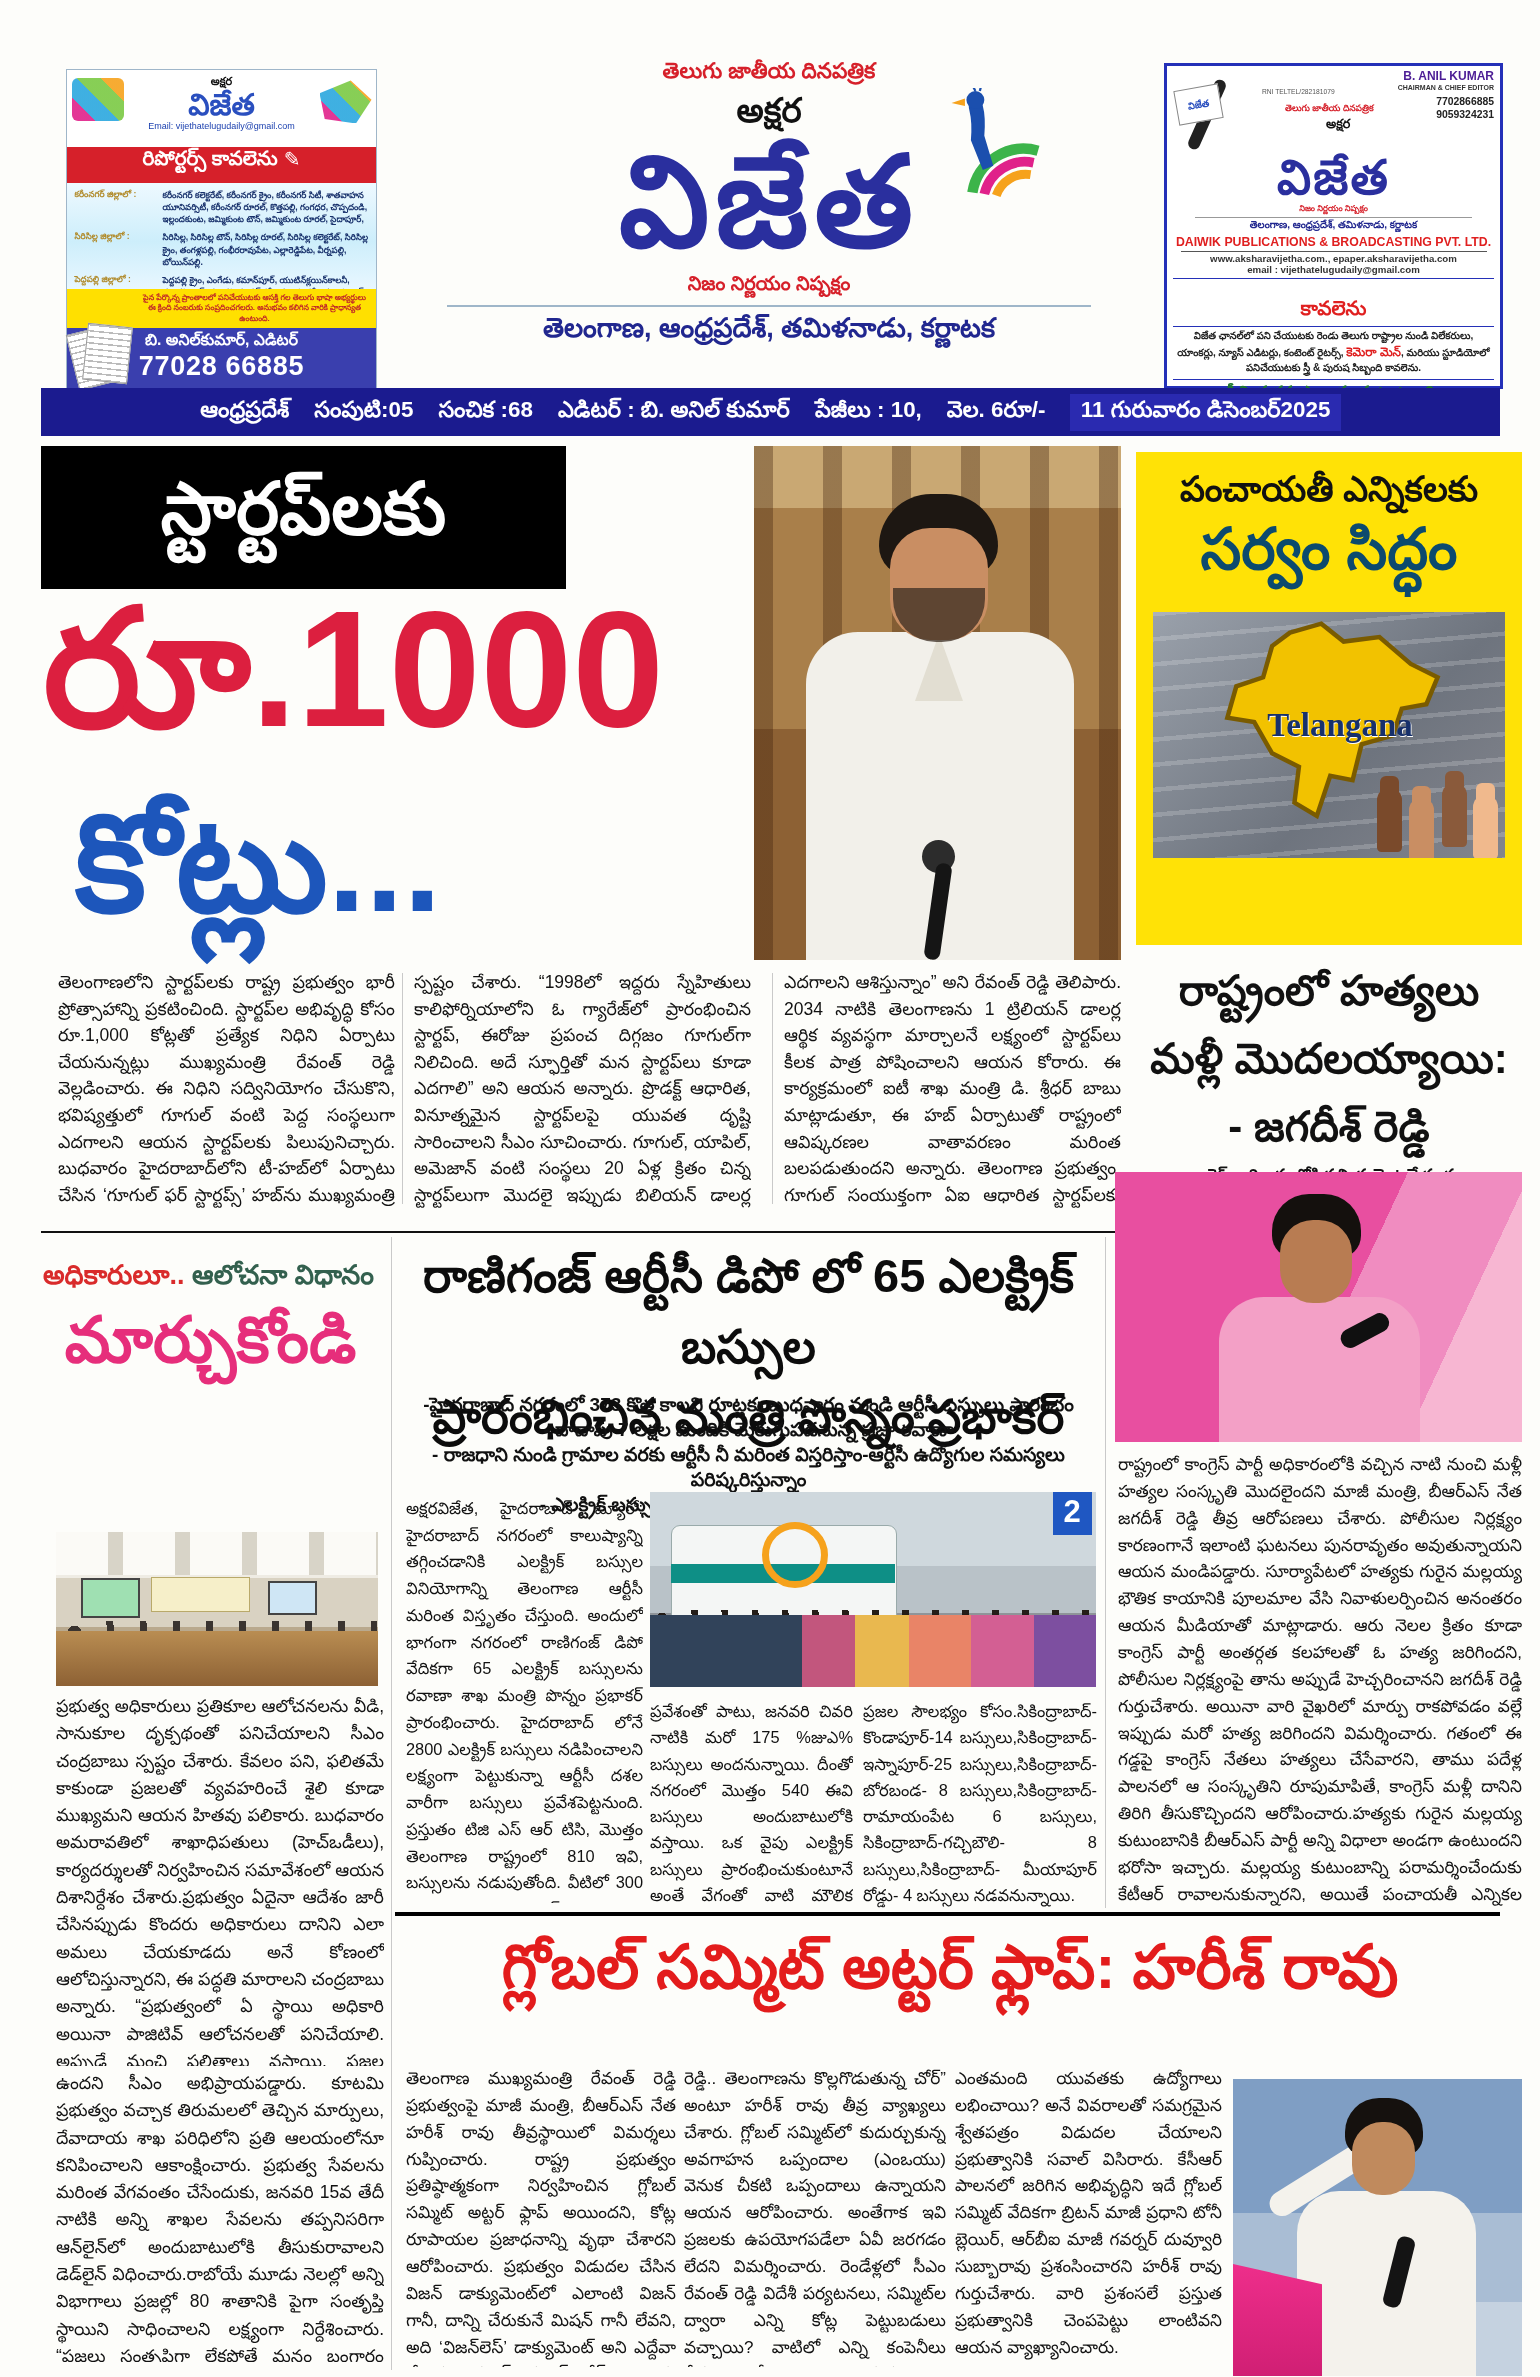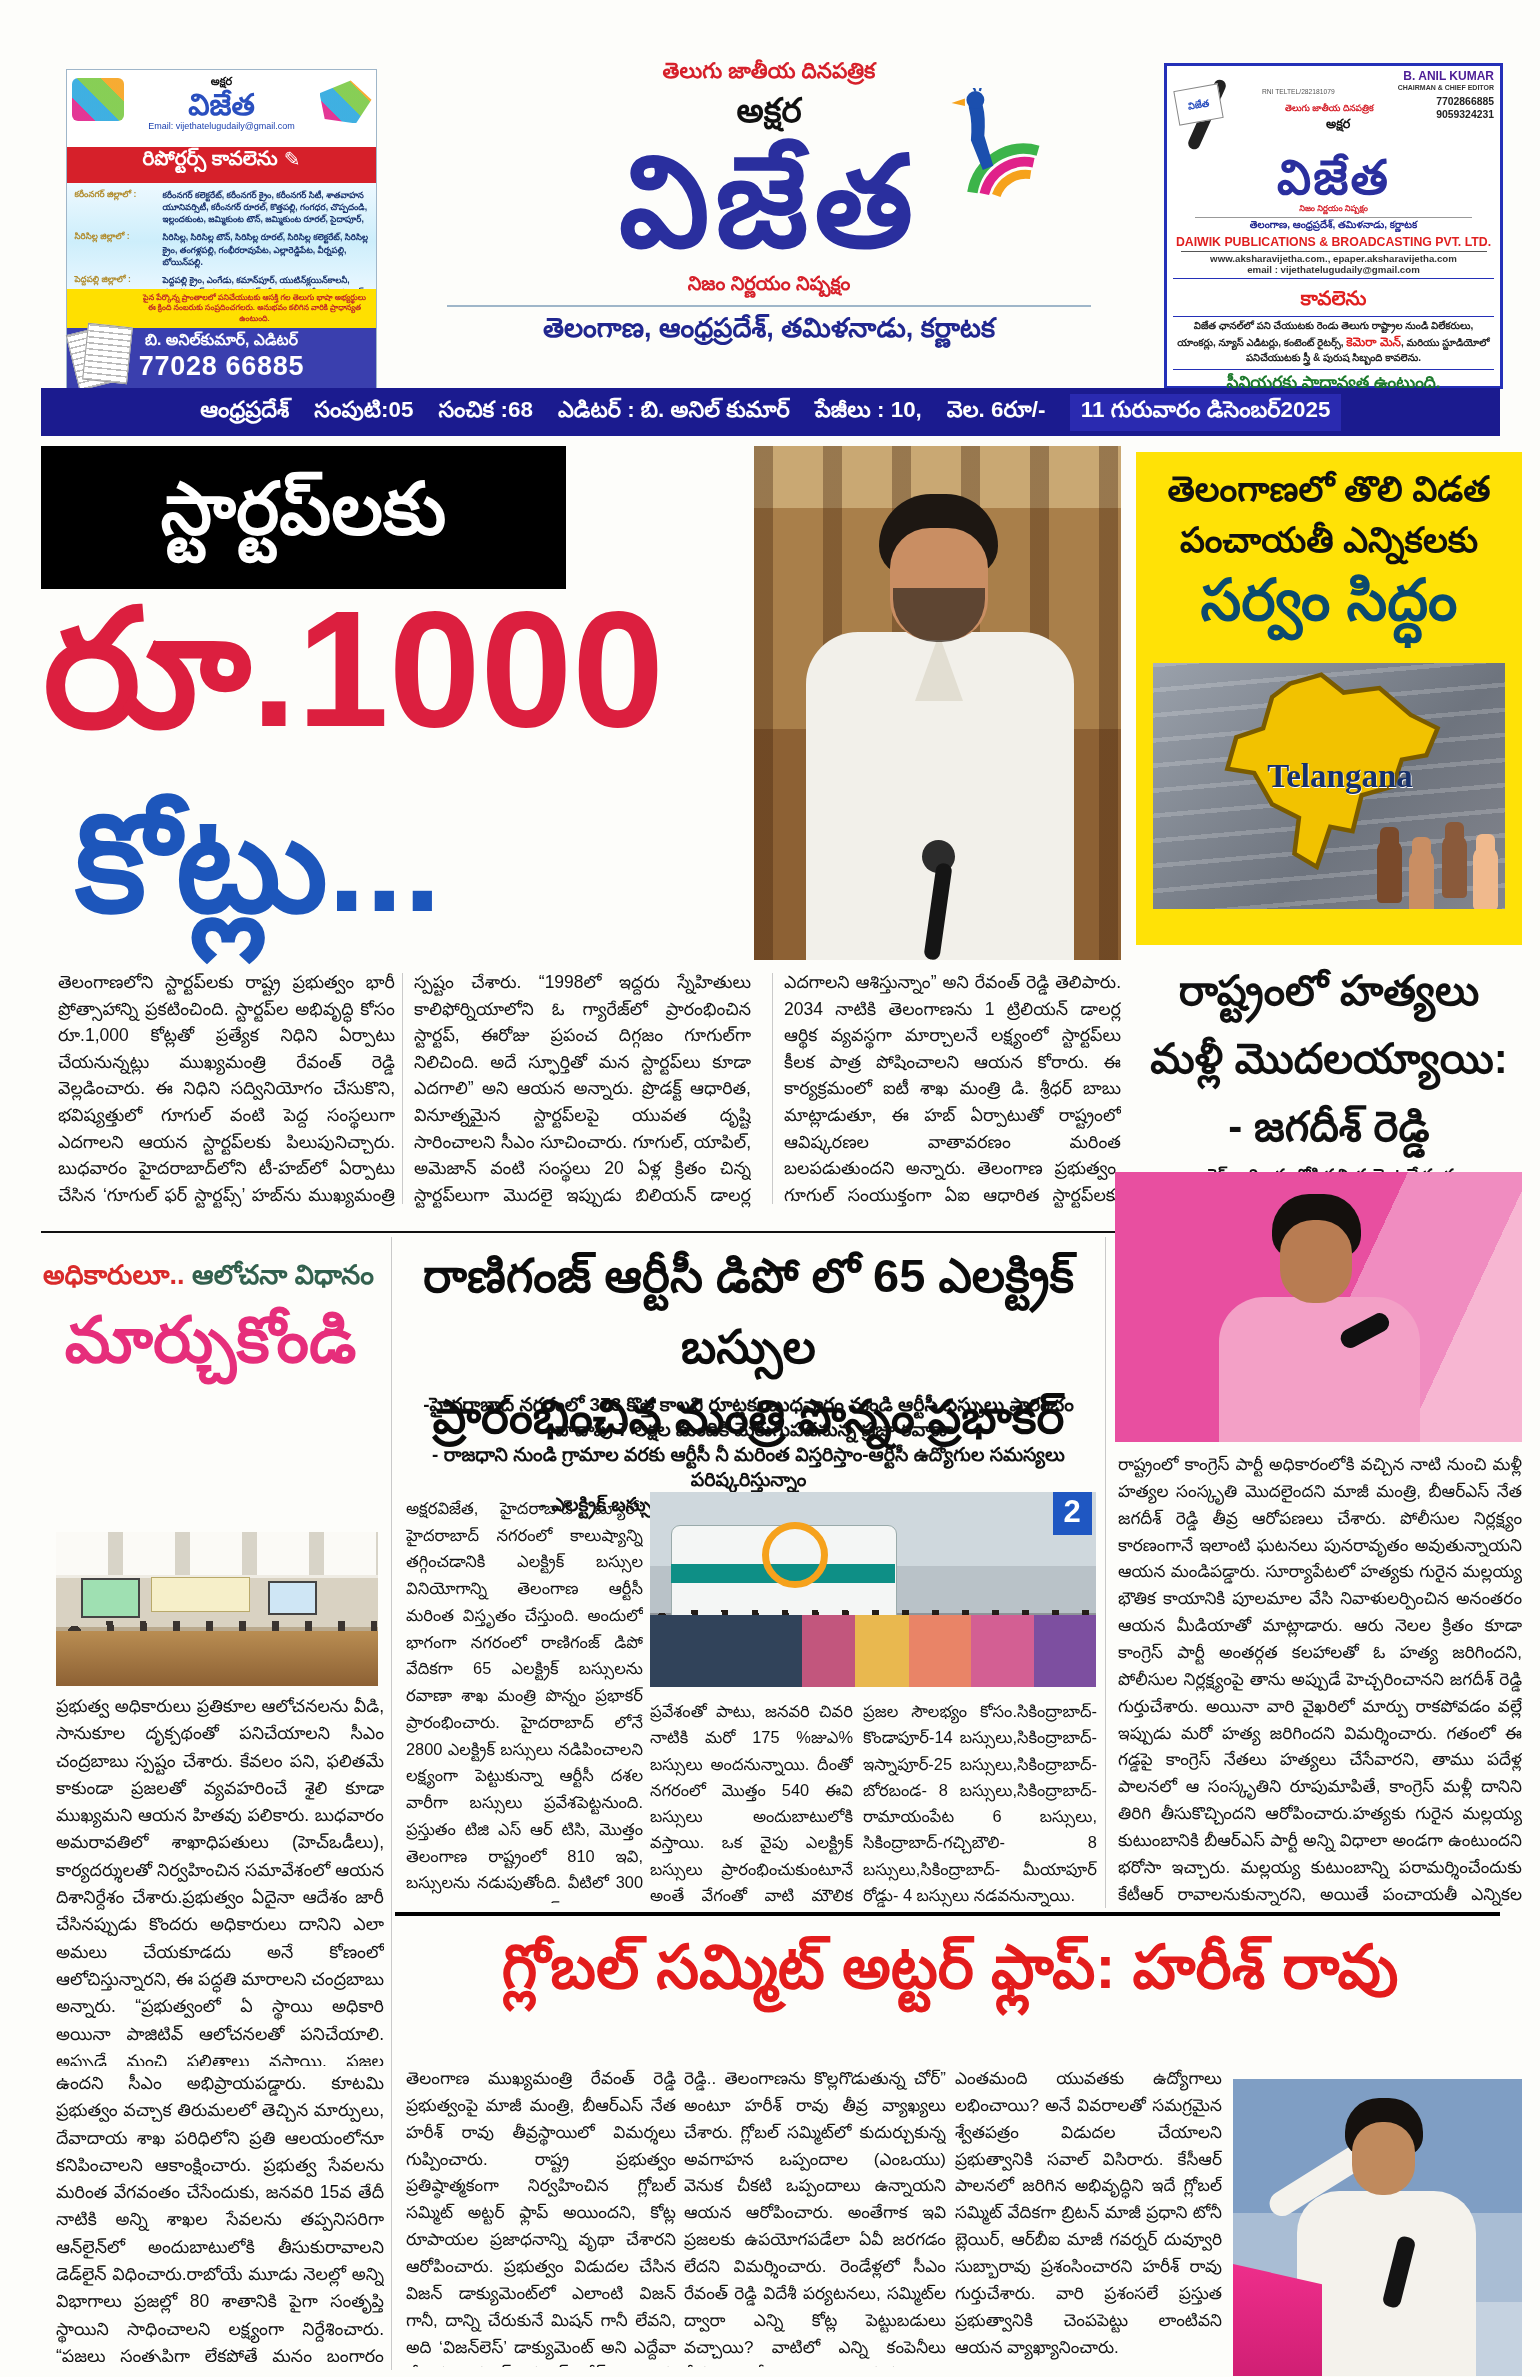--- a/index.html
+++ b/index.html
@@ -60,21 +60,21 @@
   .ra-mic .tag{position:absolute;left:0;top:13.4px;width:43px;height:33px;background:#fff;border:0.7px solid #888;transform:rotate(-10deg);
                font-size:9.7px;font-weight:900;color:#2a4fbf;line-height:33px;}
   .ra-tagline{position:absolute;left:112px;top:34px;font-size:9px;font-weight:bold;color:#d6202a;}
   .ra-prefix{position:absolute;left:153px;top:48px;font-size:12.7px;font-weight:900;color:#111;}
   .ra-title{font-size:48px;font-weight:900;color:#2a2f9e;line-height:1.0;margin-top:-3px;letter-spacing:2.2px;}
   .ra-motto{font-size:8.2px;font-weight:bold;color:#d6202a;margin-top:1.5px;}
   .ra-regions{font-size:10px;font-weight:900;color:#21278f;border-top:0.7px solid #999;margin:2.2px 22.4px 0 22.4px;padding-top:1.5px;}
   .ra-company{font-size:12.3px;font-weight:900;color:#e02020;margin-top:2.2px;}
   .ra-web{font-size:9.7px;font-weight:900;color:#333;border-top:1.5px solid #555;margin:1.5px 7.5px 0 7.5px;padding-top:1.5px;}
   .ra-mail{font-size:9.7px;font-weight:bold;color:#333;}
-  .ra-wtitle{font-size:20px;font-weight:900;color:#e02020;border-top:1.5px solid #2430b8;margin-top:2.2px;padding-top:8px;}
+  .ra-wtitle{font-size:20px;font-weight:900;color:#e02020;border-top:1.5px solid #2430b8;margin-top:2.2px;padding-top:18px;}
   .ra-wbody{font-size:10px;font-weight:bold;color:#222;line-height:1.45;border-top:1.5px solid #2430b8;margin-top:1.5px;padding:2.2px 1.5px 1.5px 1.5px;}
   .ra-hl{color:#e02020;font-size:12px;font-weight:900;}
   .ra-seniors{font-size:17px;font-weight:900;color:#1d7a2c;border-top:1.5px solid #2430b8;margin-top:2.2px;padding-top:2.2px;}
   .ra-contact{font-size:15.7px;font-weight:900;color:#111;}
 
   
   #datebar{left:41px;top:388px;width:1459px;height:48px;background:#1b1b8f;color:#fff;
            display:flex;align-items:center;justify-content:center;gap:25px;font-size:22.4px;font-weight:bold;}
   #datebar .date{background:#2a2ab0;padding:3px 10.4px;}
 
@@ -303,21 +303,20 @@
       <div class="mic"></div>
   </div>
 
   <div id="lead-col1" class="abs lead-col just">తెలంగాణలోని స్టార్టప్‌లకు రాష్ట్ర ప్రభుత్వం భారీ ప్రోత్సాహాన్ని ప్రకటించింది. స్టార్టప్‌ల అభివృద్ధి కోసం రూ.1,000 కోట్లతో ప్రత్యేక నిధిని ఏర్పాటు చేయనున్నట్లు ముఖ్యమంత్రి రేవంత్ రెడ్డి వెల్లడించారు. ఈ నిధిని సద్వినియోగం చేసుకొని, భవిష్యత్తులో గూగుల్ వంటి పెద్ద సంస్థలుగా ఎదగాలని ఆయన స్టార్టప్‌లకు పిలుపునిచ్చారు. బుధవారం హైదరాబాద్‌లోని టీ-హబ్‌లో ఏర్పాటు చేసిన ‘గూగుల్ ఫర్ స్టార్టప్స్’ హబ్‌ను ముఖ్యమంత్రి ప్రారంభించారు. ఈ సందర్భంగా ఆయన మాట్లాడుతూ, రాష్ట్రంలో స్టార్టప్‌ల వృద్ధికి అనువైన వాతావరణాన్ని కల్పించడమే తమ ప్రభుత్వ లక్ష్యమని</div>
   <div id="lead-col2" class="abs lead-col just">స్పష్టం చేశారు. “1998లో ఇద్దరు స్నేహితులు కాలిఫోర్నియాలోని ఓ గ్యారేజ్‌లో ప్రారంభించిన స్టార్టప్, ఈరోజు ప్రపంచ దిగ్గజం గూగుల్‌గా నిలిచింది. అదే స్ఫూర్తితో మన స్టార్టప్‌లు కూడా ఎదగాలి” అని ఆయన అన్నారు. ప్రొడక్ట్ ఆధారిత, వినూత్నమైన స్టార్టప్‌లపై యువత దృష్టి సారించాలని సీఎం సూచించారు. గూగుల్, యాపిల్, అమెజాన్ వంటి సంస్థలు 20 ఏళ్ల క్రితం చిన్న స్టార్టప్‌లుగా మొదలై ఇప్పుడు బిలియన్ డాలర్ల కంపెనీలుగా మారాయని గుర్తుచేశారు. “హైదరాబాద్ కేవలం స్టార్టప్ హబ్‌గా మిగిలిపోకూడదు. ఇక్కడి నుంచి కనీసం 100 స్టార్టప్‌లు యూనికార్న్ కంపెనీలుగా</div>
   <div id="lead-col3" class="abs lead-col just">ఎదగాలని ఆశిస్తున్నాం” అని రేవంత్ రెడ్డి తెలిపారు. 2034 నాటికి తెలంగాణను 1 ట్రిలియన్ డాలర్ల ఆర్థిక వ్యవస్థగా మార్చాలనే లక్ష్యంలో స్టార్టప్‌లు కీలక పాత్ర పోషించాలని ఆయన కోరారు. ఈ కార్యక్రమంలో ఐటీ శాఖ మంత్రి డి. శ్రీధర్ బాబు మాట్లాడుతూ, ఈ హబ్ ఏర్పాటుతో రాష్ట్రంలో ఆవిష్కరణల వాతావరణం మరింత బలపడుతుందని అన్నారు. తెలంగాణ ప్రభుత్వం, గూగుల్ సంయుక్తంగా ఏఐ ఆధారిత స్టార్టప్‌లకు ప్రోత్సాహం, ప్రతిభను వెలికితీయడం, అంతర్జాతీయ మార్కెట్లకు అనుసంధానం చేయడం వంటి అంశాలపై పనిచేయనున్నాయి</div>
   <div id="vl-a" class="abs vline"></div>
   <div id="vl-b" class="abs vline"></div>
 
   <div id="election-box" class="abs">
-    <div class="el-line">తెలంగాణలో తొలి విడత</div>
     <div class="el-line">పంచాయతీ ఎన్నికలకు</div>
     <div class="el-big">సర్వం సిద్ధం</div>
     <div id="tg-map">
       <div class="lines"></div>
       <svg width="246" height="224" viewBox="0 0 110 100">
         <path d="M38 6 L52 2 L62 10 L78 8 L92 20 L104 26 L99 38 L88 40 L84 52 L70 56 L66 72 L56 70 L50 88 L40 82 L42 66 L30 60 L22 46 L10 44 L14 30 L26 26 L30 12 Z" fill="#f2c200" stroke="#7a5b00" stroke-width="2"></path>
       </svg>
       <div class="lbl">Telangana</div>
       <span class="hand" id="h1">
           <i></i>

